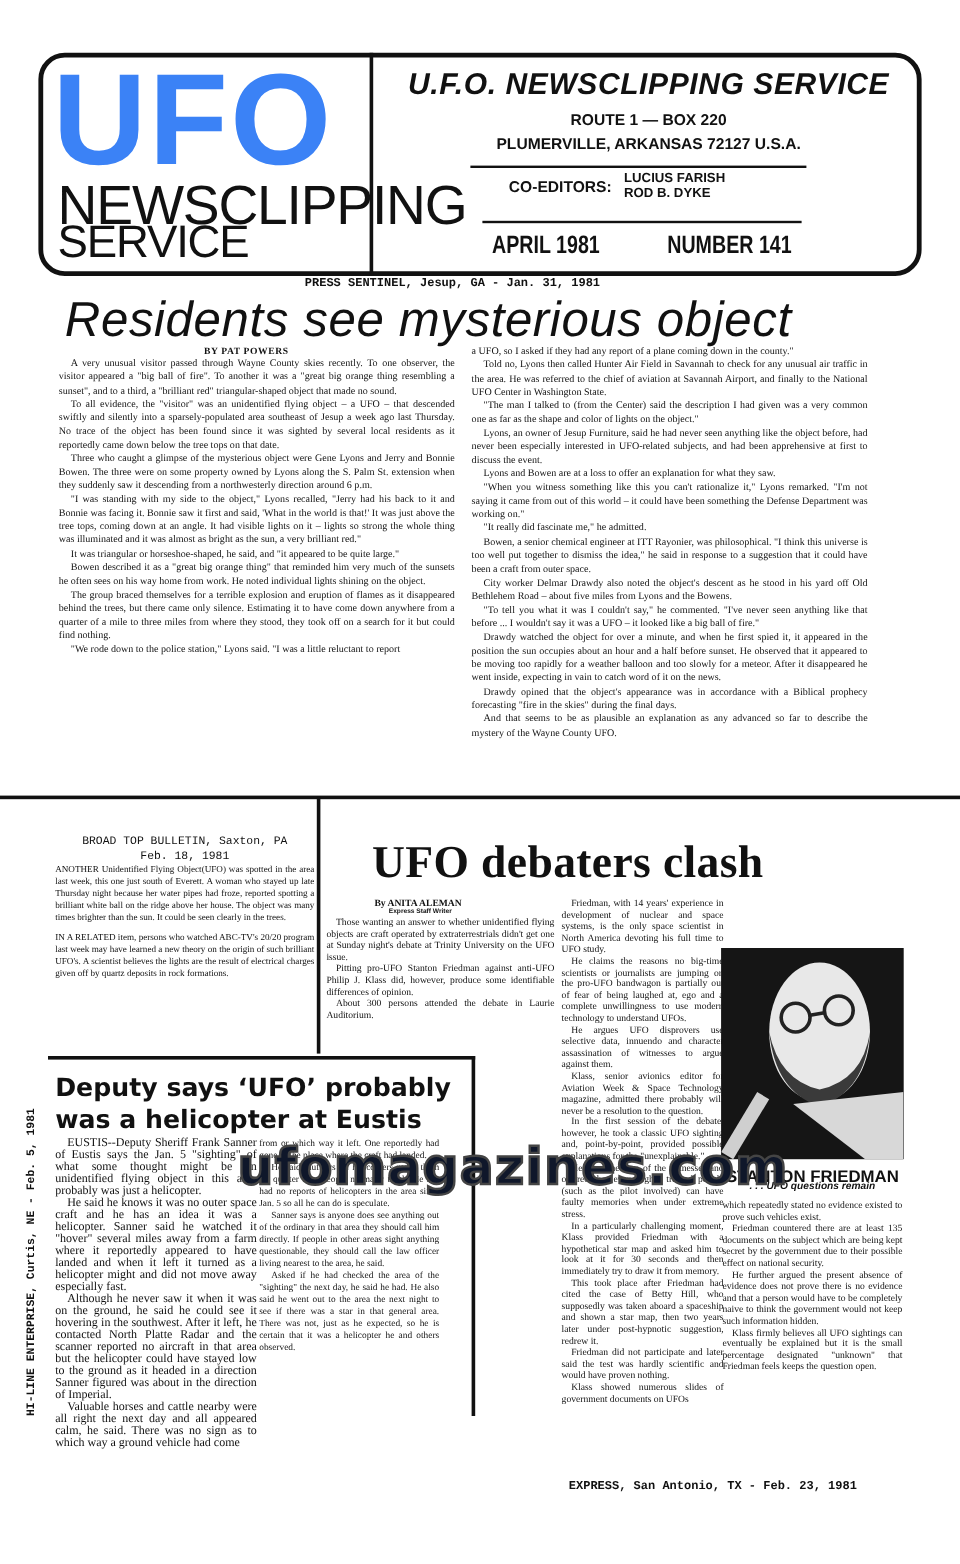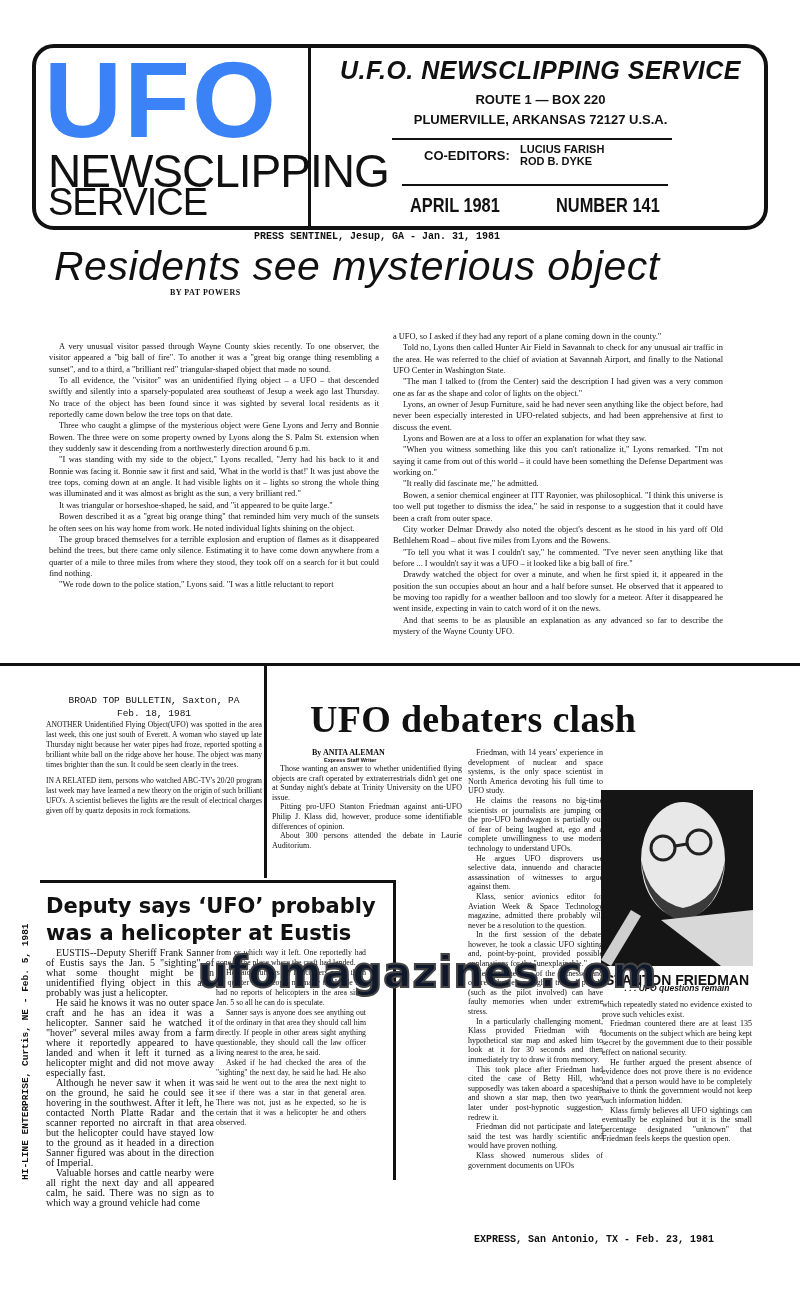--- a/index.html
+++ b/index.html
@@ -20,21 +20,21 @@
   .mh-names { left:520px; top:143px; font-family:"Liberation Sans", sans-serif; font-weight:700; font-size:11px; line-height:12px; }
   .mh-rule2 { left:402px; top:184px; width:266px; height:2px; background:#111; }
   .mh-date { left:410px; top:193px; font-family:"Liberation Sans", sans-serif; font-weight:700; font-size:21px; transform:scaleX(0.78); transform-origin:left; }
   .mh-number { left:556px; top:193px; font-family:"Liberation Sans", sans-serif; font-weight:700; font-size:21px; transform:scaleX(0.78); transform-origin:left; }
 
   .mono { font-family:"Liberation Mono", monospace; }
   .src1 { left:254px; top:231px; font-size:10px; font-weight:700; }
   .headline1 { left:54px; top:243px; width:680px; font-family:"Liberation Sans", sans-serif; font-style:italic; font-size:41px; white-space:nowrap; letter-spacing:0.5px; }
   .byline1 { left:170px; top:288px; font-size:8px; font-weight:700; letter-spacing:0.5px; }
 
-  .col { font-size:8.4px; line-height:11.35px; text-align:justify;margin-top:44px; }
+  .col { font-size:8.4px; line-height:11.35px; text-align:justify; }
   .col p { margin:0; text-indent:10px; }
   .col1 { left:49px; top:297px; width:330px; }
   .col2 { left:393px; top:287px; width:330px; }
 
   .sep-h { left:0px; top:663px; width:800px; height:3px; background:#111; }
   .sep-v1 { left:264px; top:664px; width:3px; height:214px; background:#111; }
 
   .src2 { left:46px; top:694px; width:216px; text-align:center; font-size:9.5px; line-height:13px; }
   .col-bt { left:46px; top:720px; width:216px; font-size:7.6px; line-height:10px; text-align:justify; }
   .col-bt p { margin:0 0 6px 0; }
@@ -104,20 +104,21 @@
   <p>Told no, Lyons then called Hunter Air Field in Savannah to check for any unusual air traffic in the area. He was referred to the chief of aviation at Savannah Airport, and finally to the National UFO Center in Washington State.</p>
   <p>"The man I talked to (from the Center) said the description I had given was a very common one as far as the shape and color of lights on the object."</p>
   <p>Lyons, an owner of Jesup Furniture, said he had never seen anything like the object before, had never been especially interested in UFO-related subjects, and had been apprehensive at first to discuss the event.</p>
   <p>Lyons and Bowen are at a loss to offer an explanation for what they saw.</p>
   <p>"When you witness something like this you can't rationalize it," Lyons remarked. "I'm not saying it came from out of this world – it could have been something the Defense Department was working on."</p>
   <p>"It really did fascinate me," he admitted.</p>
   <p>Bowen, a senior chemical engineer at ITT Rayonier, was philosophical. "I think this universe is too well put together to dismiss the idea," he said in response to a suggestion that it could have been a craft from outer space.</p>
   <p>City worker Delmar Drawdy also noted the object's descent as he stood in his yard off Old Bethlehem Road – about five miles from Lyons and the Bowens.</p>
   <p>"To tell you what it was I couldn't say," he commented. "I've never seen anything like that before ... I wouldn't say it was a UFO – it looked like a big ball of fire."</p>
   <p>Drawdy watched the object for over a minute, and when he first spied it, it appeared in the position the sun occupies about an hour and a half before sunset. He observed that it appeared to be moving too rapidly for a weather balloon and too slowly for a meteor. After it disappeared he went inside, expecting in vain to catch word of it on the news.</p>
+  <p>Drawdy opined that the object's appearance was in accordance with a Biblical prophecy forecasting "fire in the skies" during the final days.</p>
   <p>And that seems to be as plausible an explanation as any advanced so far to describe the mystery of the Wayne County UFO.</p>
 </div>
 
 <div class="abs sep-h"></div>
 <div class="abs sep-v1"></div>
 
 <div class="abs src2 mono">
   <div>BROAD TOP BULLETIN, Saxton, PA</div>
   <div>Feb. 18, 1981</div>
 </div>

